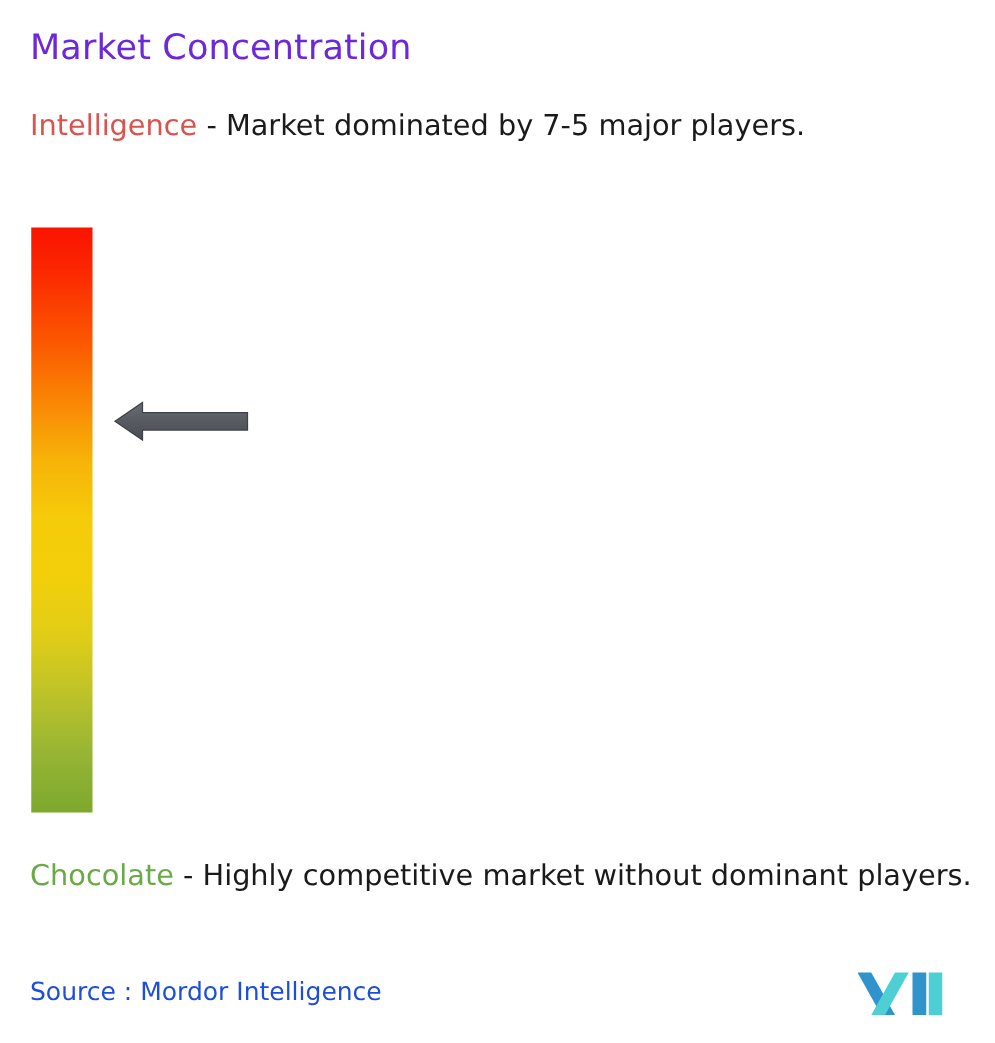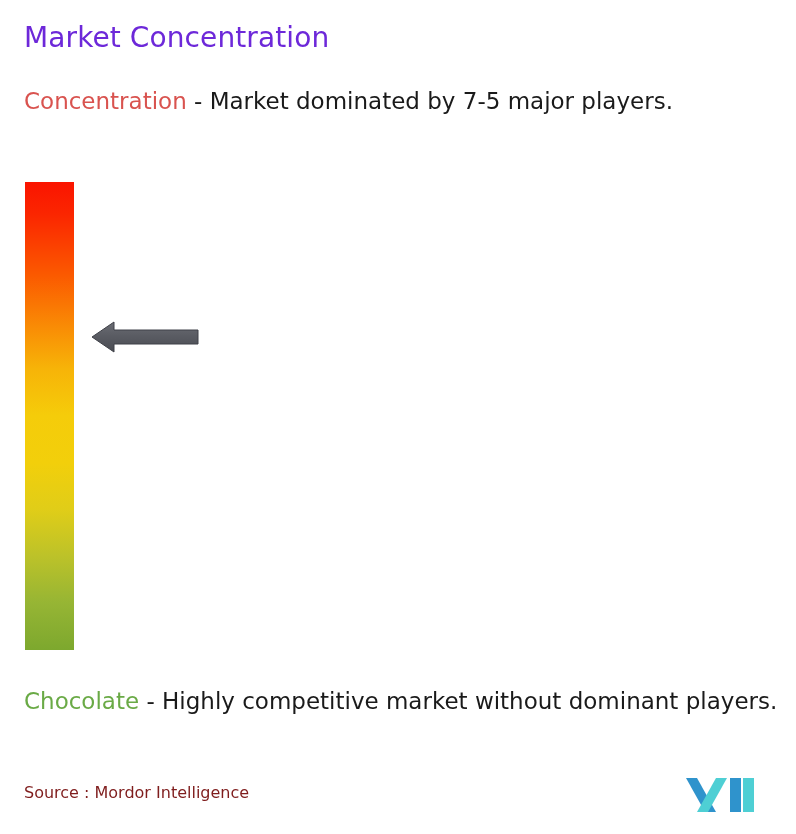--- a/index.html
+++ b/index.html
@@ -101,40 +101,40 @@
     left: 24px;
     top: 778px;
     width: 748px;
     height: 46px;
   }
 
   #source-text {
     position: absolute;
     left: 0;
     top: 0;
-    font-size: 16px;
+    font-size: 20px;
     line-height: 30px;
-    color: #7f1d1d;
+    color: #1d4ed8;
     white-space: nowrap;
   }
 
   #brand-logo-icon {
     position: absolute;
     right: 18px;
     top: -10px;
     width: 68px;
     height: 48px;
   }
 </style>
 </head>
 <body>
 
 <div id="page-title">Market Concentration</div>
 
-<div class="legend-line" id="consolidated-legend"><span class="legend-keyword" id="consolidated-keyword">Concentration</span><span class="legend-desc"> - Market dominated by 7-5 major players.</span></div>
+<div class="legend-line" id="consolidated-legend"><span class="legend-keyword" id="consolidated-keyword">Intelligence</span><span class="legend-desc"> - Market dominated by 7-5 major players.</span></div>
 
 <div id="gradient-bar"></div>
 
 <div id="pointer-group">
 
   <svg id="pointer-arrow-icon" viewBox="0 0 112 38">
     <defs>
       <linearGradient id="arrowGrad" x1="0" y1="0" x2="0" y2="1">
         <stop offset="0%" stop-color="#6b6d74"></stop>
         <stop offset="45%" stop-color="#5a5c63"></stop>

